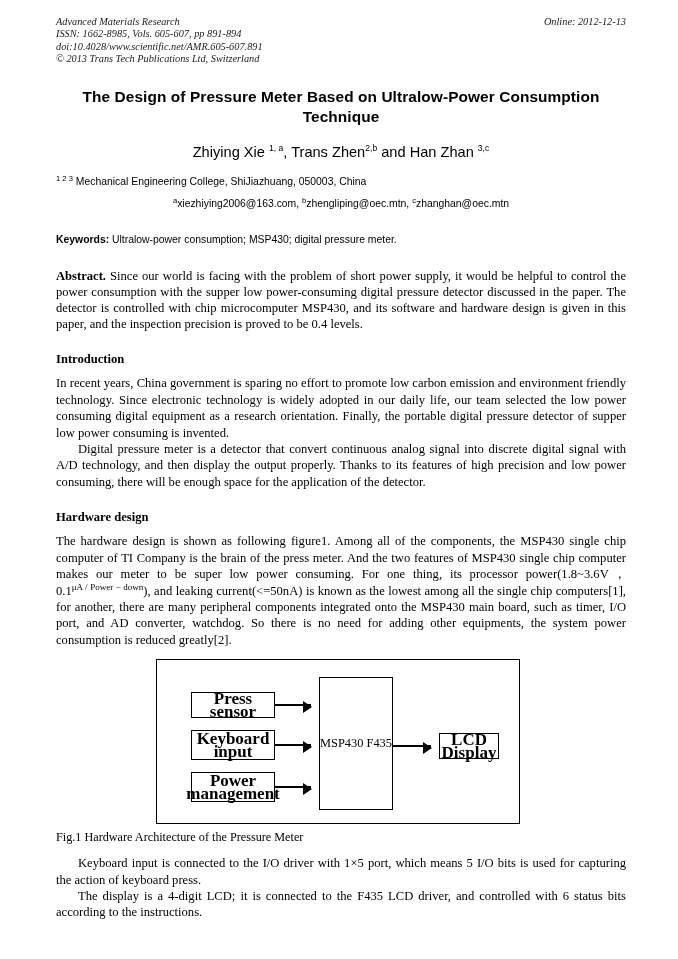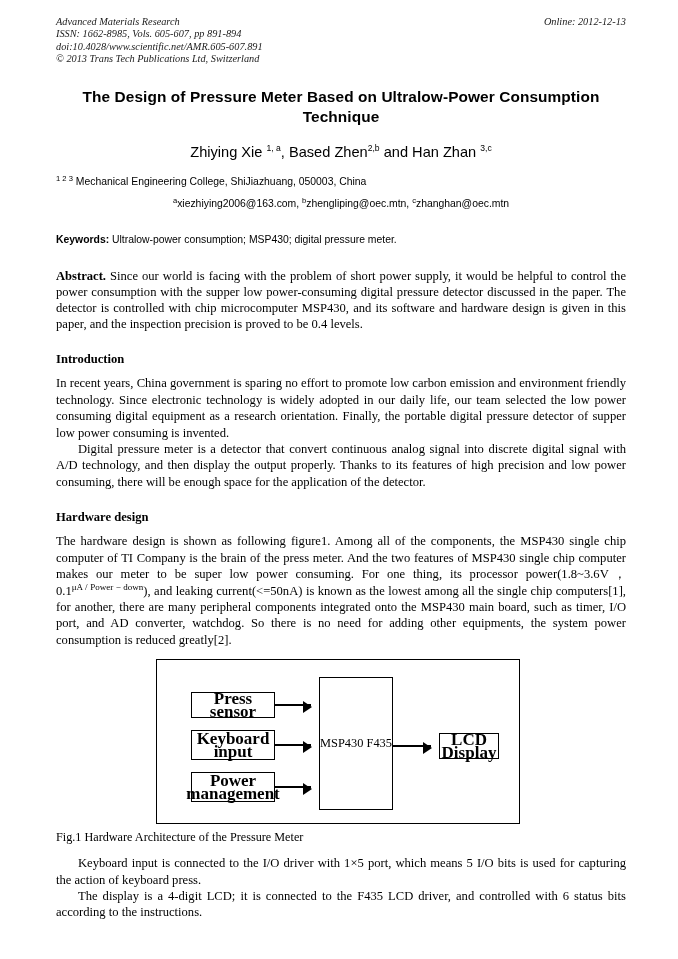--- a/index.html
+++ b/index.html
@@ -227,21 +227,21 @@
       <span class="online">Online: 2012-12-13</span>
       <span class="jline">Advanced Materials Research</span>
       <span class="jline">ISSN: 1662-8985, Vols. 605-607, pp 891-894</span>
       <span class="jline">doi:10.4028/www.scientific.net/AMR.605-607.891</span>
       <span class="jline">© 2013 Trans Tech Publications Ltd, Switzerland</span>
     </div>
 
     <div class="title">The Design of Pressure Meter Based on Ultralow-Power Consumption Technique</div>
 
     <div class="authors">
-      <span>Zhiying  Xie </span><sup>1, a</sup><span>, </span><span>Based Zhen</span><sup>2,b</sup><span> and </span><span>Han Zhan </span><sup>3,c</sup>
+      <span>Zhiying  Xie </span><sup>1, a</sup><span>, </span><span>Trans Zhen</span><sup>2,b</sup><span> and </span><span>Han Zhan </span><sup>3,c</sup>
     </div>
 
     <div class="affil">
       <sup>1 2 3</sup><span> Mechanical Engineering College, ShiJiazhuang, 050003, China</span>
     </div>
 
     <div class="emails">
       <sup>a</sup><span>xiezhiying2006@163.com, </span><sup>b</sup><span>zhengliping@oec.mtn, </span><sup>c</sup><span>zhanghan@oec.mtn</span>
     </div>
 

